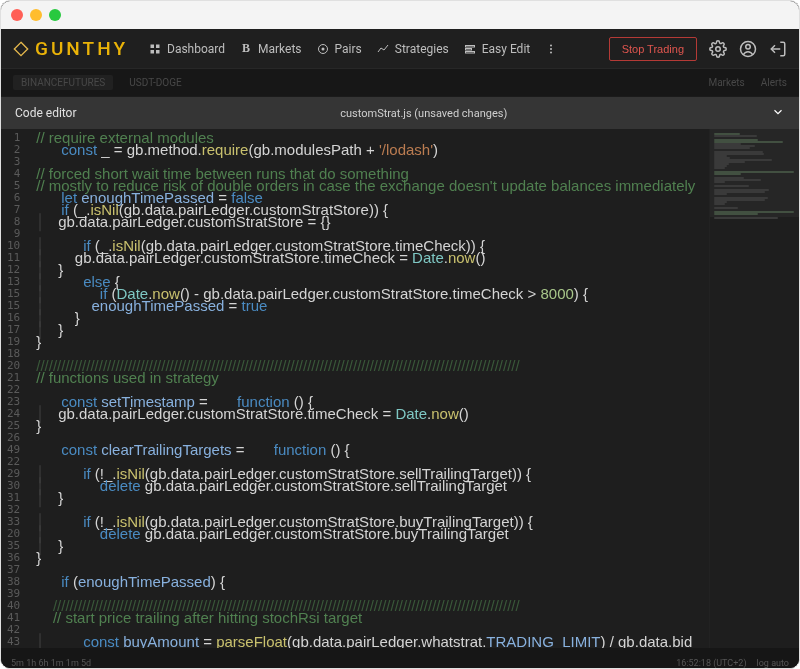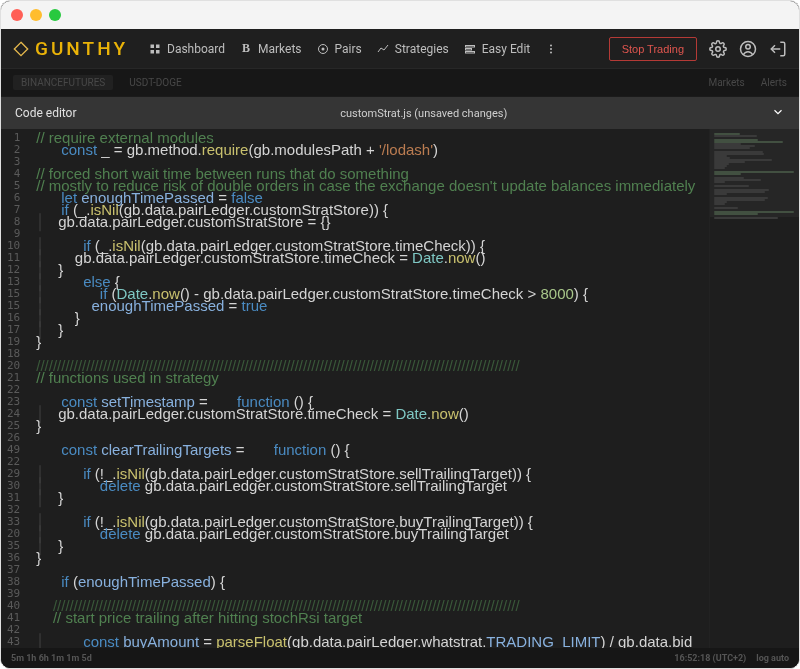--- a/index.html
+++ b/index.html
@@ -42,21 +42,21 @@
   .c-kw { color:#4a8bc2;margin-left:25px; }
   .c-str { color:#bb7c51; }
   .c-fn { color:#c9c16e; }
   .c-bool { color:#4a8bc2; }
   .c-obj { color:#7fc8c4; }
   .c-num { color:#a8c78a; }
   .c-div { color:#3a5a3a; }
   .c-prop { color:#88b1de; }
   .tab-ind { color:#404040; }
 
-  .statusbar { height:20px; background:#161616; color:#555; font-size:9px; display:flex; align-items:center; padding:0 10px; gap:10px;font-weight:bold;}
+  .statusbar { height:20px; background:#161616; color:#555; font-size:9px; display:flex; align-items:flex-end; padding:0 10px; gap:10px;}
 </style>
 </head>
 <body>
 
 <div class="window">
 
   <div class="titlebar">
     <div class="tlight red"></div>
     <div class="tlight yellow"></div>
     <div class="tlight green"></div>

